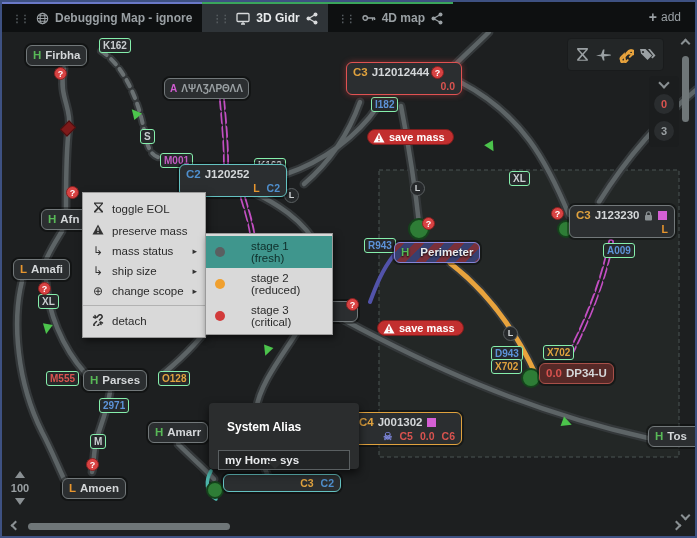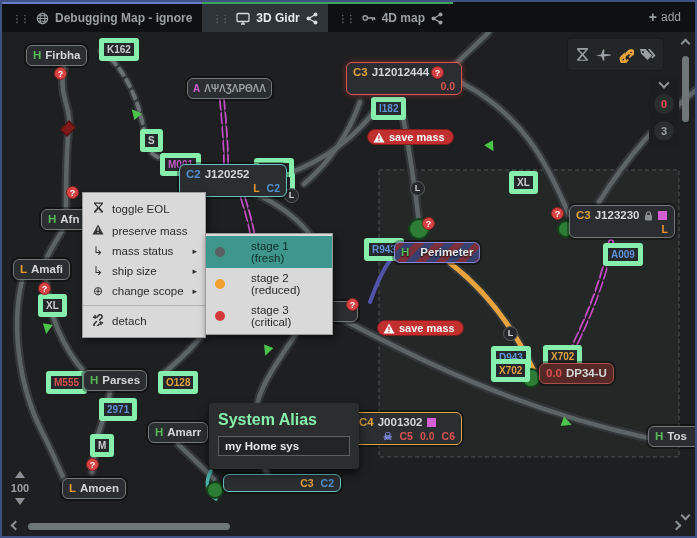--- a/index.html
+++ b/index.html
@@ -55,21 +55,21 @@
   .b-red{border-color:#e05252;box-shadow:0 0 6px rgba(224,70,70,.45);}
   .b-teal{border-color:#64c2c2;}
   .b-orange{border-color:#e0a23e;}
   .bg-darkred{background:#562927;border-color:#a85049;}
   .striped{background:repeating-linear-gradient(135deg,#79303a 0 7px,#384070 7px 14px);border-color:#8584d8;
            text-shadow:0 1px 2px #000;}
   .sq{display:inline-block;width:9px;height:9px;vertical-align:middle;margin-left:5px;}
   .sq.pink{background:#d45fd4;} .sq.black{background:#050505;border:1px solid #888;}
   .locksvg{vertical-align:middle;margin-left:5px;}
   
-  .elabel{position:absolute;background:#26292b;border:5px solid #86efac;border-radius:3px;padding:0 3px;
+  .elabel{position:absolute;background:#26292b;border:1px solid #86efac;border-radius:3px;padding:0 3px;
           font-size:10px;font-weight:bold;line-height:13px;z-index:3;white-space:nowrap;}
   .t-white{color:#c9cdd0;} .t-or{color:#e0a23e;} .t-blue{color:#5d93d8;} .t-red{color:#d9534f;} .t-mag{color:#c45cc4;}
   .lcirc{position:absolute;width:15px;height:15px;border-radius:50%;background:#26292b;border:1px solid #5a5f61;
          color:#cfd3d5;font-size:9px;font-weight:bold;text-align:center;line-height:13px;z-index:3;}
   .qmark{position:absolute;width:13px;height:13px;border-radius:50%;background:#d84343;border:1px solid #8a2020;
          color:#fff;font-size:9px;font-weight:bold;text-align:center;line-height:12px;z-index:5;}
   .diamond{position:absolute;width:10px;height:13px;background:#7e1a1a;border:1px solid #4a0f0f;
            transform:rotate(45deg);z-index:3;}
   .savemass{position:absolute;background:#c22f2f;border:1px solid #7e1d1d;color:#fff;font-weight:bold;font-size:11px;
             border-radius:10px;padding:1px 8px 1px 5px;display:flex;align-items:center;gap:4px;z-index:5;}
@@ -84,21 +84,21 @@
   .sep{border-top:1px solid #b2b2b2;margin:4px 0;}
   .smenu{position:absolute;left:203px;top:231px;width:128px;background:#d9d9d9;border:1px solid #9a9a9a;
          box-shadow:2px 3px 7px rgba(0,0,0,.55);z-index:8;padding:2px 0;font-size:11.5px;color:#2a2a2a;}
   .si{display:flex;align-items:center;gap:26px;padding:4px 9px;}
   .si.selected{background:#3f968d;color:#0f2e2a;}
   .dot{width:10px;height:10px;border-radius:50%;flex:0 0 auto;}
   .d1{background:#5a5f61;} .d2{background:#f0a02f;} .d3{background:#d23b3b;}
   
   .dialog{position:absolute;left:207px;top:401px;width:150px;height:66px;background:#2b2d2e;border-radius:4px;
           z-index:7;box-shadow:0 4px 10px rgba(0,0,0,.65);padding:8px 9px;}
-  .dialog h4{margin:0;font-size:16px;color:#86efac;}
+  .dialog h4{margin:9px;font-size:12px;color:#ffffff;}
   .dialog input{margin-top:7px;width:100%;background:#222425;border:1px solid #5a5f61;color:#e8eaec;
                 font-weight:bold;font-size:11.5px;padding:3px 6px;font-family:inherit;}
   .dptr{position:absolute;left:58px;bottom:-8px;width:0;height:0;border:8px solid transparent;border-top-color:#2b2d2e;}
 </style>
 </head>
 <body>
 
 <div class="app">
 
   <div class="tabbar">
@@ -273,21 +273,21 @@
         <path d="M6,0.5 L11.5,10.5 H0.5 Z" fill="#fff"></path>
         <rect x="5.4" y="3.4" width="1.2" height="3.6" fill="#c22f2f"></rect>
         <rect x="5.4" y="8" width="1.2" height="1.3" fill="#c22f2f"></rect>
       </svg>
     <span>save mass</span>
   </div>
 
   <div class="node" style="left:24px;top:43px;">
     <span class="cls c-h">H</span><span>Firbha</span>
   </div>
-  <div class="node" style="left:185px;top:76px;font-size:10px;padding:2px 5px;">
+  <div class="node" style="left:162px;top:76px;font-size:10px;padding:2px 5px;">
     <span class="cls c-mag">A</span><span style="color:#9aa0a3;">ΛΨΛƷΛΡΘΛΛ</span>
   </div>
   <div class="node b-red" style="left:344px;top:60px;width:116px;">
     <div><span class="cls c-or">C3</span><span>J12012444</span></div>
     <div class="r2">
         <span class="c-red">0.0</span>
       </div>
   </div>
   <div class="node b-teal" style="left:177px;top:162px;width:108px;">
     <div><span class="cls c-blue">C2</span><span>J120252</span></div>

